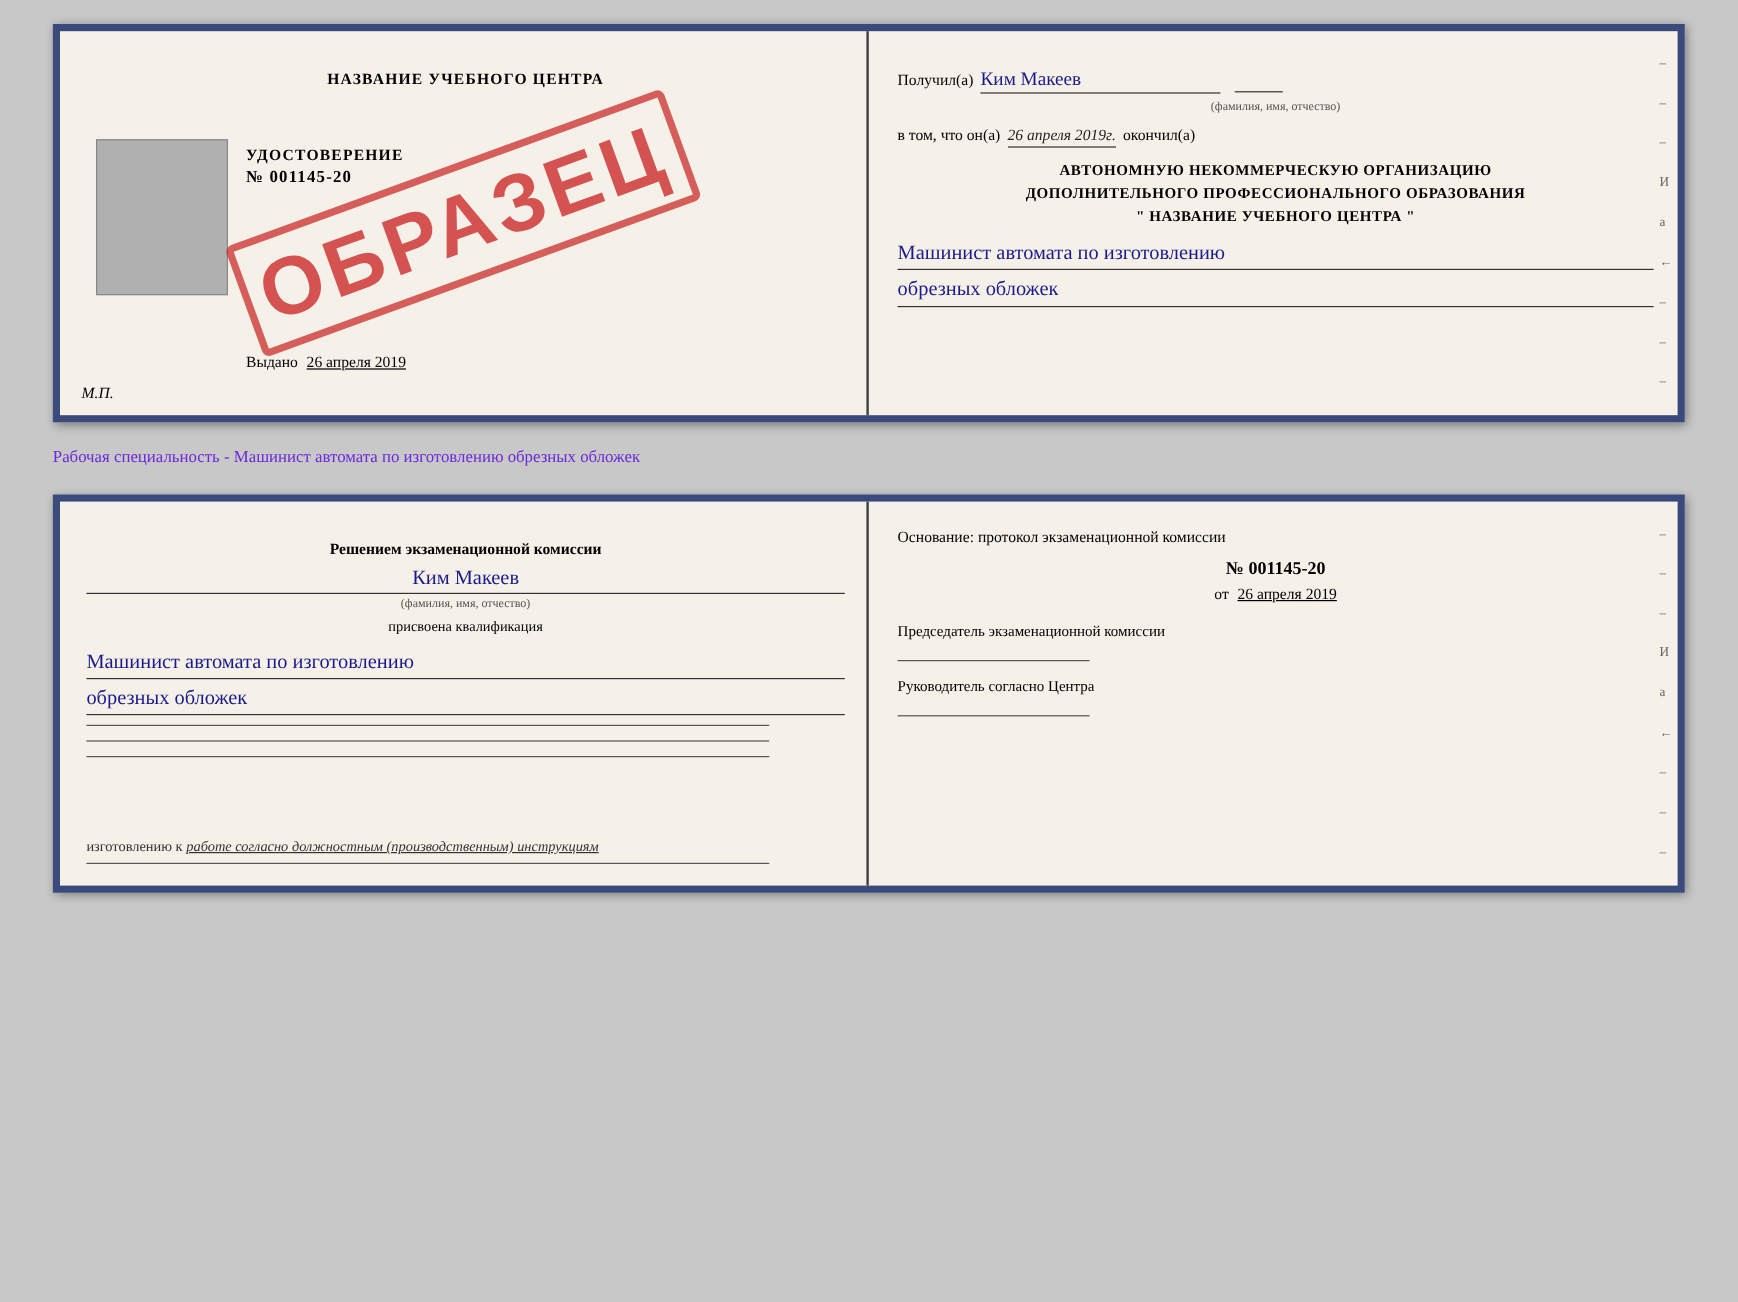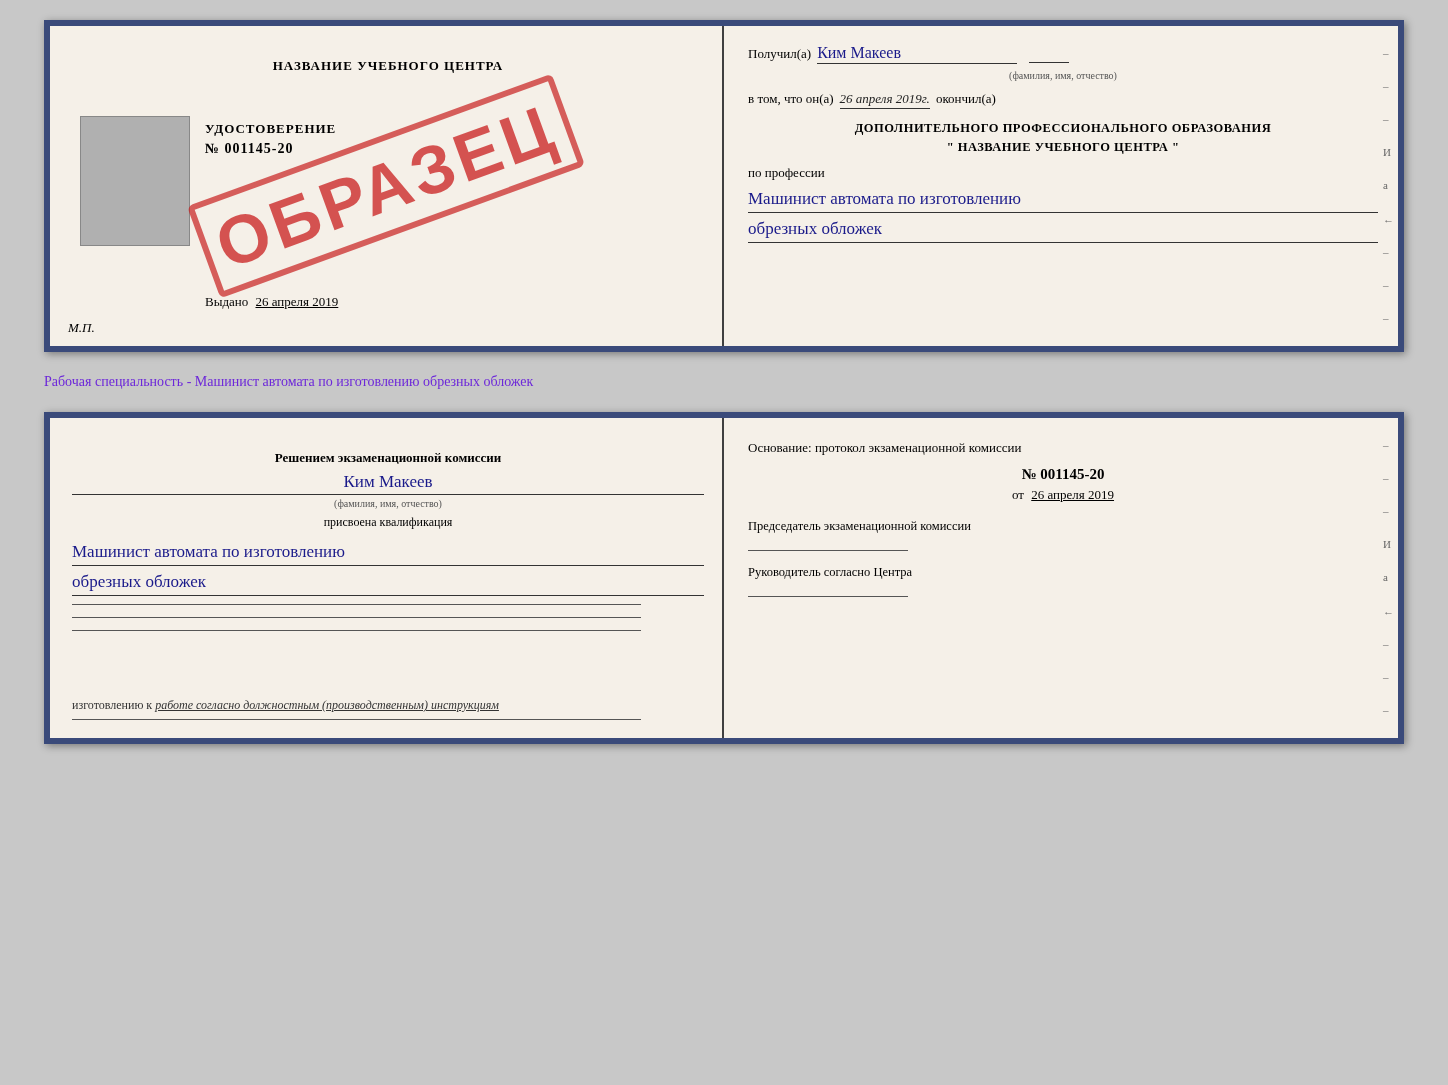--- a/index.html
+++ b/index.html
@@ -120,21 +120,21 @@
       white-space: nowrap;
       z-index: 10;
       font-family: Arial Black, sans-serif;
     }
 
     
     .received-line {
       display: flex;
       align-items: baseline;
       margin-bottom: 6px;
-      margin-top: 0;
+      margin-top: 14px;
       gap: 6px;
       flex-wrap: wrap;
     }
 
     .received-label {
       font-size: 13px;
     }
 
     .received-name {
       font-family: 'Segoe Script', cursive, 'Times New Roman';
@@ -359,25 +359,25 @@
     </div>
     <span class="fio-hint">(фамилия, имя, отчество)</span>
 
     <div class="vtom-line">
       <span class="received-label">в том, что он(а)</span>
       <span class="vtom-date">26 апреля 2019г.</span>
       <span class="okoncil-label">окончил(а)</span>
     </div>
 
     <div class="organization-block">
+      <div class="org-text">АВТОНОМНУЮ НЕКОММЕРЧЕСКУЮ ОРГАНИЗАЦИЮ</div>
       <div class="org-text">ДОПОЛНИТЕЛЬНОГО ПРОФЕССИОНАЛЬНОГО ОБРАЗОВАНИЯ</div>
       <div class="org-text">"  НАЗВАНИЕ УЧЕБНОГО ЦЕНТРА  "</div>
     </div>
 
-    <div class="po-professii">по профессии</div>
     <div class="profession-name">
       <span class="profession-underline">Машинист автомата по изготовлению</span>
       <span class="profession-underline">обрезных обложек</span>
     </div>
 
     <div class="side-ticks">
       <span class="tick">–</span>
       <span class="tick">–</span>
       <span class="tick">–</span>
       <span class="tick">И</span>

